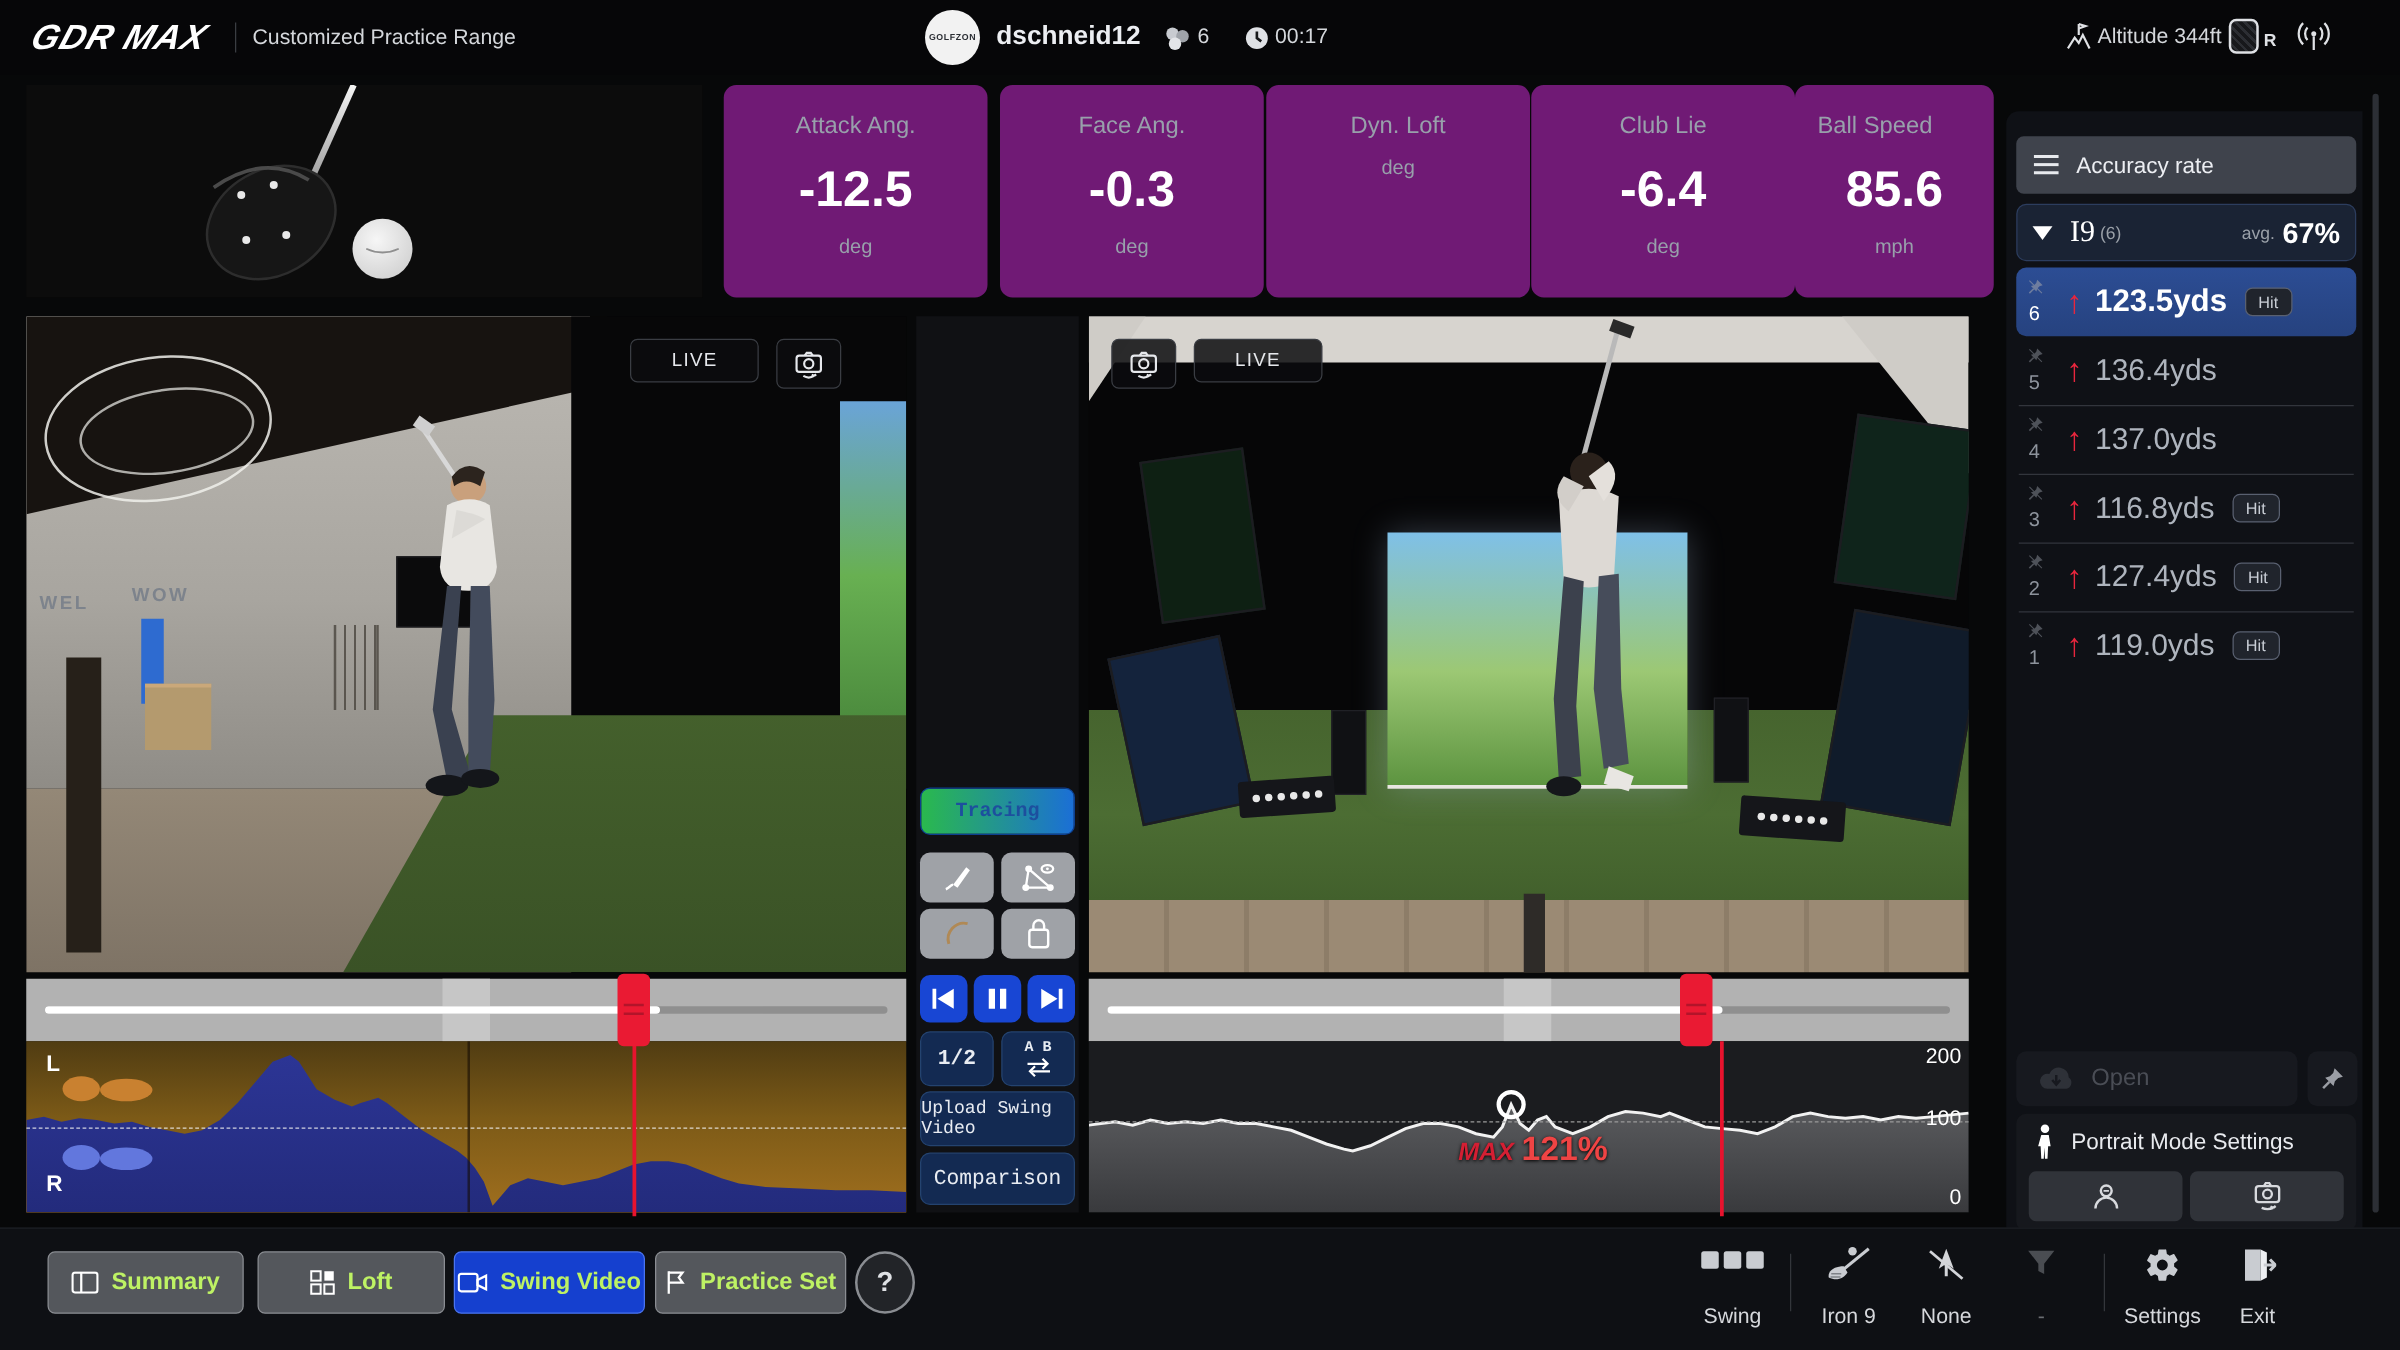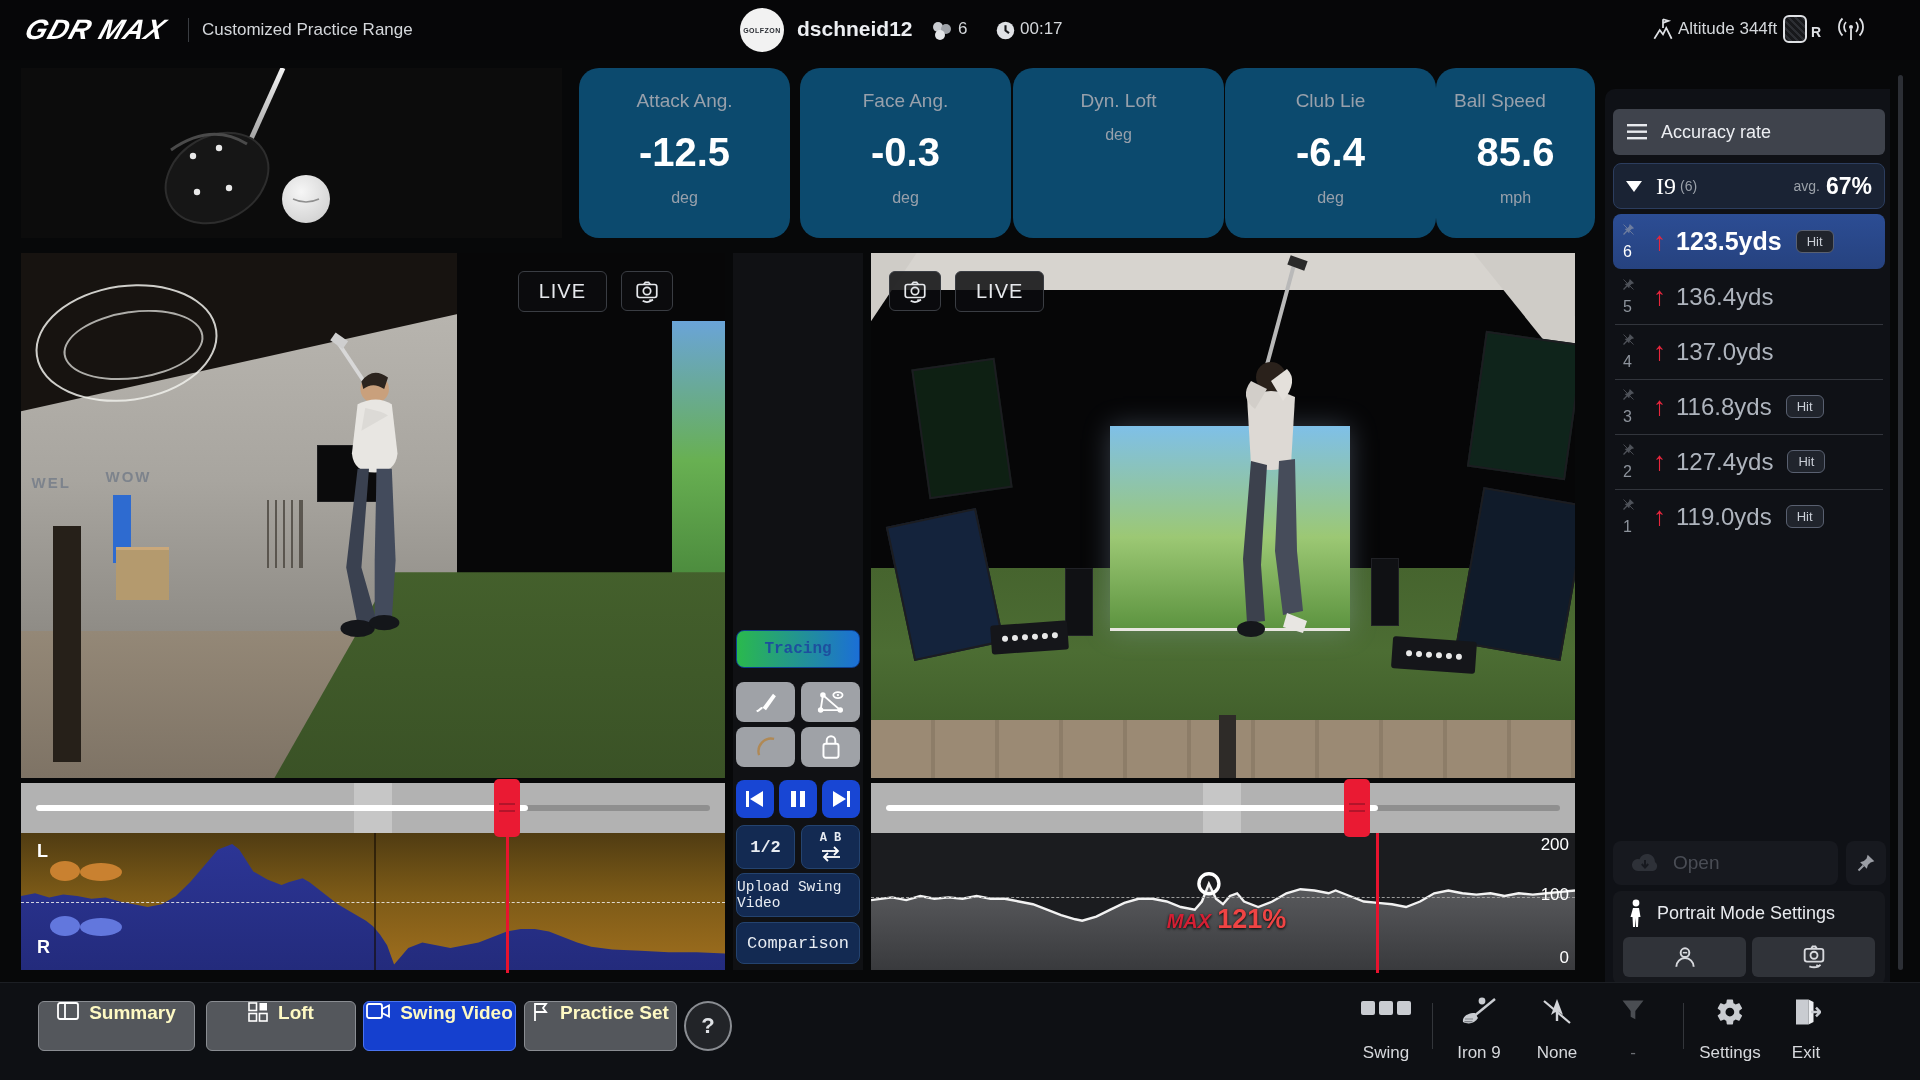--- a/index.html
+++ b/index.html
@@ -21,29 +21,29 @@
   .tb-clock { left:995px; top:20px; }
   .tb-time { left:1020px; top:19px; font-size:17px; color:#d4d7db; }
   .tb-alt-icon { left:1650px; top:16px; }
   .tb-alt { left:1678px; top:19px; font-size:17px; color:#d4d7db; }
   .tb-device { left:1783px; top:15px; width:24px; height:28px; border:2px solid #dfe1e5; border-radius:6px; background:repeating-linear-gradient(45deg,#17181b 0 3px,#2c2e33 3px 5px); }
   .tb-device-r { left:1811px; top:24px; font-size:14px; font-weight:bold; color:#dfe1e5; }
   .tb-signal { left:1836px; top:16px; }
 
   
   .clubcam { left:21px; top:68px; width:541px; height:170px; background:#0b0b0b; overflow:hidden; }
-  .card { top:68px; height:170px; width:211px; background:#0c4a6e; border-radius:20px; text-align:center; overflow:hidden; }
+  .card { top:68px; height:170px; width:211px; background:#701a75; border-radius:10px; text-align:center; overflow:hidden; }
   .card .m-label { margin-top:22px; font-size:19px; color:#98a0ab; }
   .card .m-value { margin-top:18px; font-size:40px; font-weight:bold; color:#fff; }
   .card .m-unit { margin-top:14px; font-size:16px; color:#98a0ab; }
 
   
   .video { top:253px; width:704px; height:525px; background:#060607; overflow:hidden; }
   .lv { left:21px; } .rv { left:871px; }
-  .live-badge { padding:8px 20px; background:rgba(12,12,14,.85); border:1px solid #3a3d43; border-radius:6px; font-size:20px; letter-spacing:1px; color:#e6e8ec; }
+  .live-badge { padding:8px 32px; background:rgba(12,12,14,.85); border:1px solid #3a3d43; border-radius:6px; font-size:15px; letter-spacing:1px; color:#e6e8ec; }
   .cam-btn { width:52px; height:40px; background:rgba(12,12,14,.85); border:1px solid #3a3d43; border-radius:6px; display:flex; align-items:center; justify-content:center; }
 
   
   .lv .wall { left:0; top:0; width:64%; height:72%; background:linear-gradient(180deg,#bdbab4 0%,#a8a59f 60%,#8f8c86 100%); }
   .lv .ceiling { left:0; top:0; width:66%; height:58%; background:#171310; clip-path:polygon(0 0,100% 0,100% 18%,0 52%); }
   .lv .led1 { left:2%; top:6%; width:26%; height:22%; border:2px solid rgba(240,240,235,.85); border-radius:50%; transform:rotate(-8deg); }
   .lv .led2 { left:6%; top:11%; width:20%; height:13%; border:2px solid rgba(240,240,235,.7); border-radius:50%; transform:rotate(-8deg); }
   .lv .floor { left:0; top:72%; width:62%; height:28%; background:linear-gradient(180deg,#948877 0%,#7e7365 100%); }
   .lv .blackwall { left:62%; top:0; width:38%; height:100%; background:#070708; }
   .lv .simscreen { left:92.5%; top:13%; width:7.5%; height:59%; background:linear-gradient(180deg,#6aa4d8 0%,#68b052 45%,#3f7a34 100%); }
@@ -129,21 +129,21 @@
   .shot-sep { left:10px; width:268px; height:1px; background:#32353c; }
   .openbtn { left:8px; top:752px; width:225px; height:44px; background:#17191f; border-radius:8px; display:flex; align-items:center; gap:14px; padding-left:18px; font-size:19px; color:#4a4d55; }
   .pinbtn { left:241px; top:752px; width:40px; height:44px; background:#17191f; border-radius:8px; display:flex; align-items:center; justify-content:center; }
   .portrait { left:8px; top:802px; width:272px; height:94px; background:#16181d; border-radius:8px; }
   .portrait .pt-title { position:absolute; left:44px; top:12px; font-size:18px; color:#e8eaee; }
   .portrait .pt-person { position:absolute; left:14px; top:8px; }
   .pt-btn { position:absolute; top:46px; width:123px; height:40px; background:#303339; border-radius:6px; display:flex; align-items:center; justify-content:center; }
 
   
   .bottombar { left:0; top:982px; width:1920px; height:98px; background:#0e1014; border-top:1px solid #1c1f24; }
-  .tab { top:18px; height:50px; background:#54575c; border:1px solid #8a8d92; border-radius:6px; display:flex; justify-content:center; gap:10px; font-size:19px; font-weight:bold; color:#fef9c3; }
+  .tab { top:18px; height:50px; background:#54575c; border:1px solid #8a8d92; border-radius:6px; display:flex; align-items:center; justify-content:center; gap:10px; font-size:19px; font-weight:bold; color:#bef264; }
   .tab.active { background:#1540cf; border-color:#4a74f0; }
   .helpbtn { left:684px; top:18px; width:48px; height:50px; border:2px solid #8a8d92; border-radius:50%; background:#222428; font-size:22px; font-weight:bold; color:#dfe1e5; display:flex; align-items:center; justify-content:center; }
   .action { top:14px; width:84px; height:66px; display:flex; flex-direction:column; align-items:center; justify-content:space-between; }
   .action .a-label { font-size:17px; color:#d6d8dc; }
   .action.dim .a-label { color:#6a6d72; }
   .bb-sep { top:20px; width:1px; height:46px; background:#33363b; }
 
   svg { display:block; }
 </style>
 </head>

